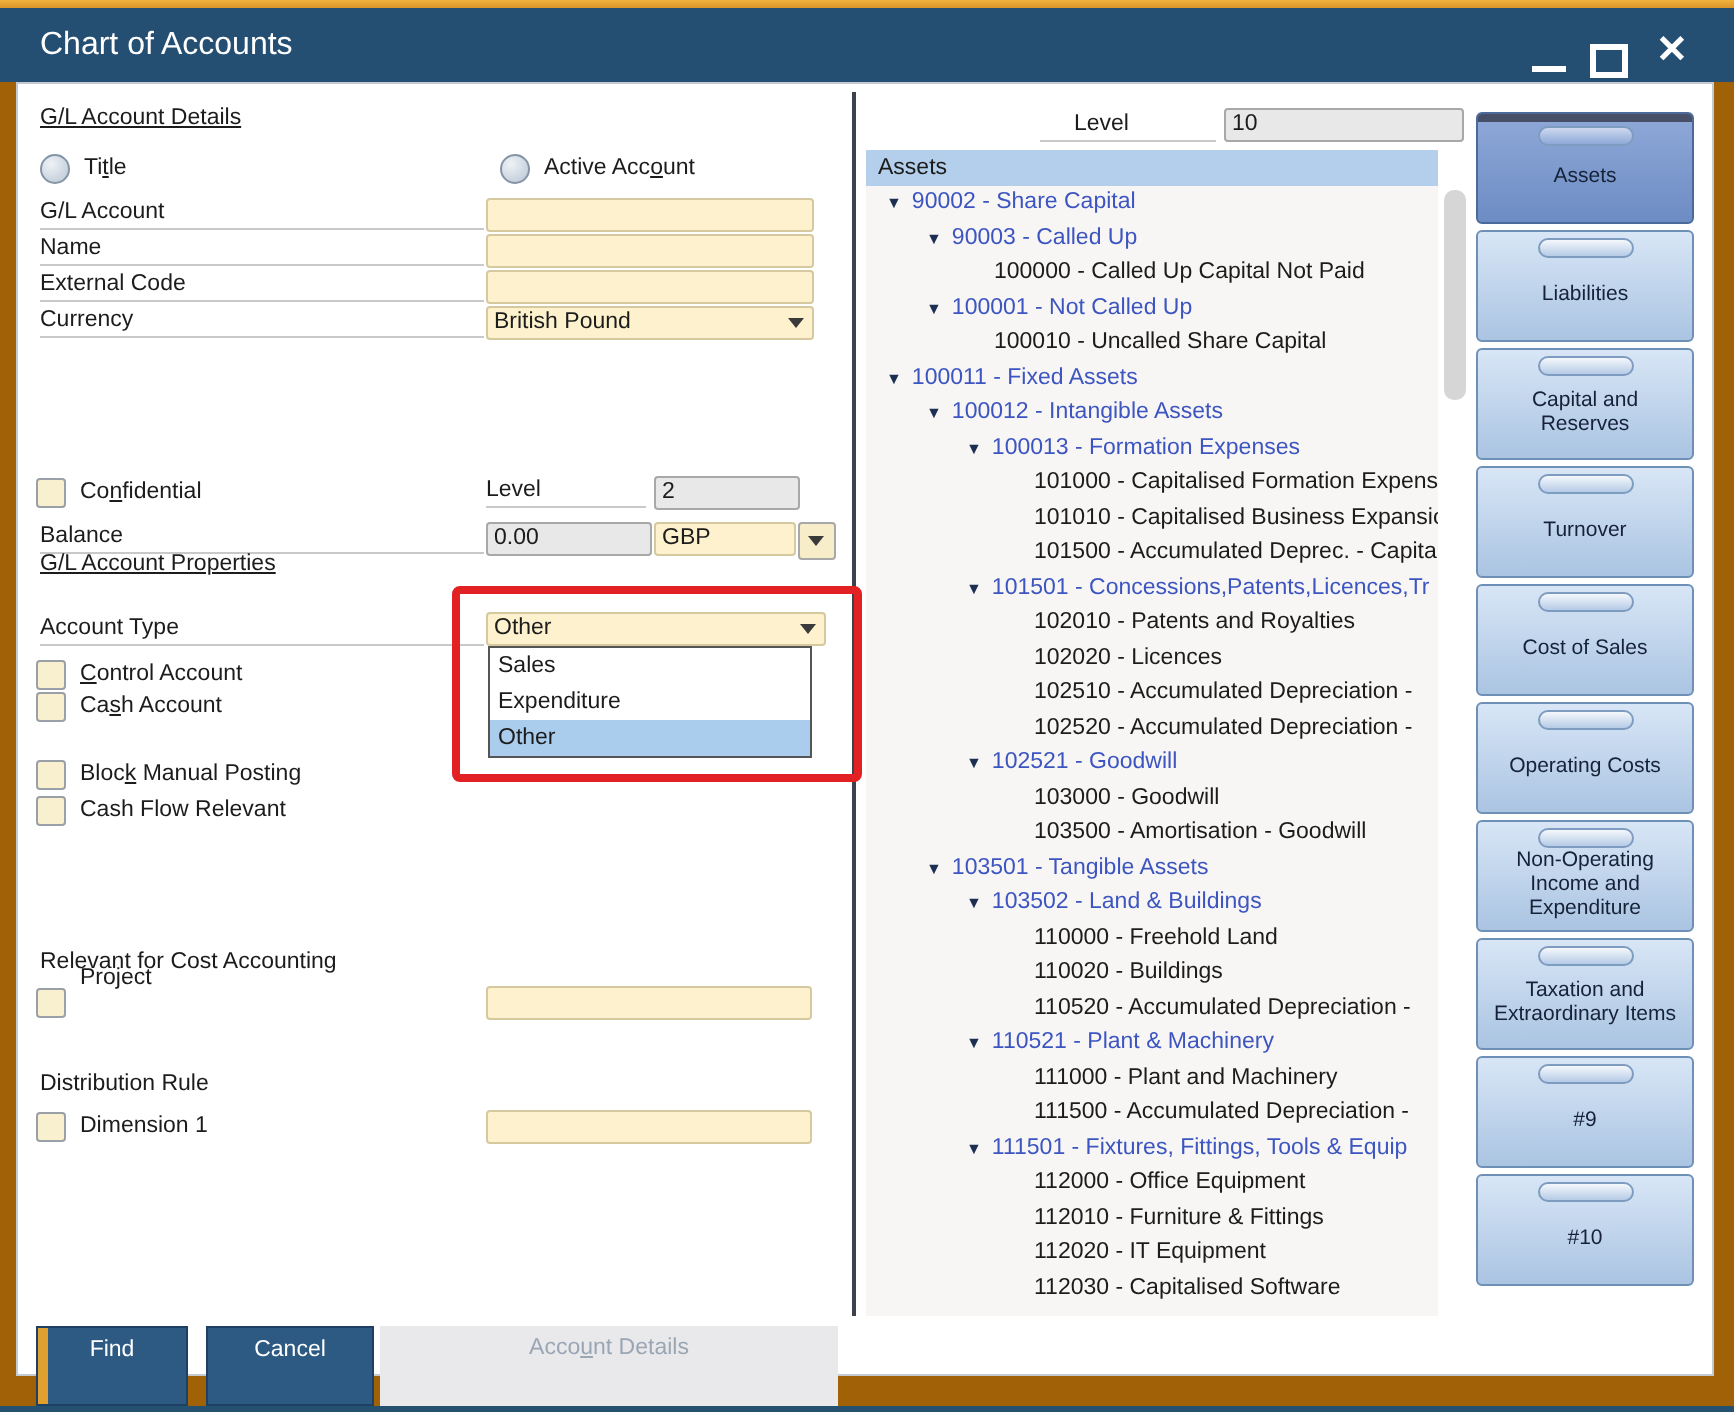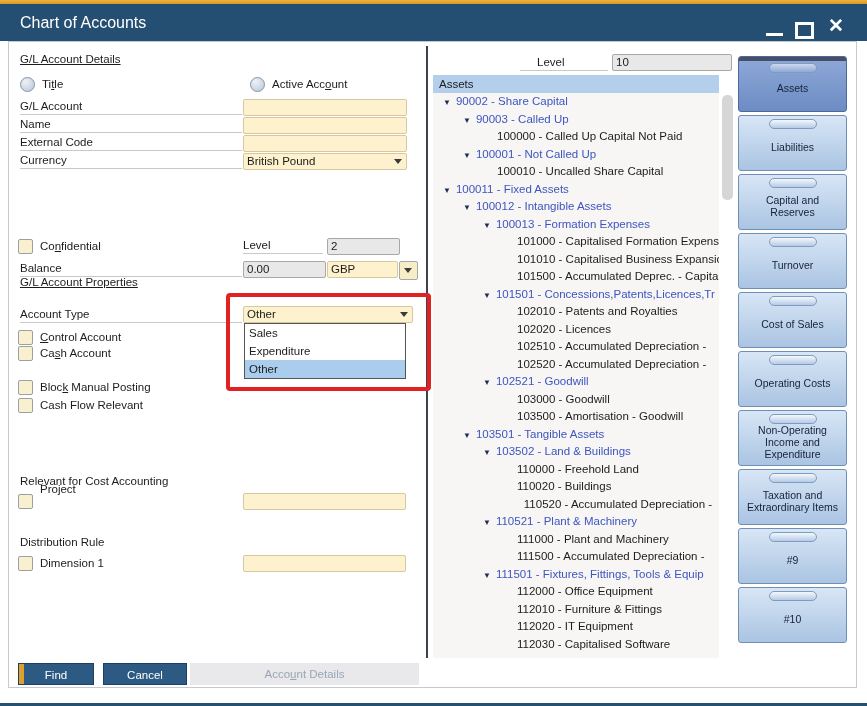--- a/index.html
+++ b/index.html
@@ -1,16 +1,16 @@
 <!DOCTYPE html>
 <html><head>
 <meta charset="utf-8">
 <style>
   html,body{margin:0;padding:0;background:#d8d8d8;}
-  .win{position:relative;width:867px;height:706px;background:#ffffff;
+  .win{position:relative;width:867px;height:706px;background:#a16207;
        font-family:"Liberation Sans",sans-serif;color:#1c1c1c;overflow:hidden;
        border-bottom:3px solid #24516f;box-sizing:border-box;}
   .gold{position:absolute;left:0;top:0;width:867px;height:4px;background:linear-gradient(#f2b33d,#d9952b);}
   .titlebar{position:absolute;left:0;top:4px;width:867px;height:37px;background:#254f72;}
   .title-text{position:absolute;left:20px;top:0;height:37px;line-height:37px;color:#fff;font-size:16px;}
   .wc-min{position:absolute;left:766px;top:29px;width:17px;height:3px;background:#fff;cursor:pointer;}
   .wc-max{position:absolute;left:795px;top:18px;width:13px;height:11px;border:3px solid #fff;cursor:pointer;}
   .wc-close{position:absolute;left:825px;top:10px;width:22px;height:24px;color:#fff;font-size:19px;font-weight:bold;line-height:24px;text-align:center;cursor:pointer;}
   .panel{position:absolute;left:8px;top:41px;width:849px;height:647px;background:#fff;border:1px solid #c4cad2;box-sizing:border-box;}
 
@@ -37,21 +37,21 @@
   .drawers{position:absolute;left:738px;top:56px;width:109px;}
   .drawer{position:relative;height:56px;margin-bottom:3px;border:1px solid #6e90b6;border-radius:3px;
           background:linear-gradient(#d8e6f6,#aac4e2);display:flex;align-items:center;justify-content:center;
           text-align:center;font-size:10.5px;color:#152238;padding:10px 4px 2px 4px;box-sizing:border-box;cursor:pointer;line-height:12px;}
   .drawer::before{content:'';position:absolute;top:3px;left:50%;transform:translateX(-50%);width:46px;height:8px;
           border:1px solid #7e9cc0;border-radius:5px;background:linear-gradient(#f4f8fc,#b6cbe6);}
   .drawer.sel{background:linear-gradient(#8fa9d8,#6d8cc4);border-color:#4a6a9a;}
   .drawer.sel::before{top:6px;background:linear-gradient(#cdd8ee,#8fa9d8);}
   .drawer.sel::after{content:'';position:absolute;top:0;left:0;right:0;height:4px;background:#474f68;border-radius:2px 2px 0 0;}
 
-  .btn{position:absolute;top:663px;height:22px;font-size:11.5px;text-align:center;line-height:22px;cursor:pointer;box-sizing:border-box;}
+  .btn{position:absolute;top:663px;height:40px;font-size:11.5px;text-align:center;line-height:22px;cursor:pointer;box-sizing:border-box;}
   .btn-navy{background:#2c5a82;color:#fff;border:1px solid #1d4064;}
   .gold-tab{position:absolute;left:0;top:0;width:5px;height:100%;background:#e0a030;}
   .btn-dis{background:#e9e9ec;color:#9aa6b4;}
 
   .combo-list{position:absolute;left:244px;top:323px;width:160px;background:#fff;border:1px solid #555;z-index:5;}
   .opt{height:18px;line-height:18px;font-size:11.5px;padding-left:4px;cursor:pointer;}
   .opt.sel{background:#aacdee;}
   .annot{position:absolute;left:226px;top:293px;width:197px;height:90px;border:4px solid #e22222;border-radius:4px;z-index:9;pointer-events:none;}
   .arrow-btn{position:absolute;left:399px;top:261px;width:17px;height:17px;background:#f8edc9;border:1px solid #a8a8a8;border-radius:2px;cursor:pointer;}
   .arrow-btn span{position:absolute;left:4px;top:6px;width:0;height:0;border-left:4px solid transparent;border-right:4px solid transparent;border-top:5px solid #3a3a3a;}
@@ -165,21 +165,21 @@
         <div class="trow" style="padding-left: 84px;"><span class="">102020 - Licences</span></div>
         <div class="trow" style="padding-left: 84px;"><span class="">102510 - Accumulated Depreciation -</span></div>
         <div class="trow" style="padding-left: 84px;"><span class="">102520 - Accumulated Depreciation -</span></div>
         <div class="trow" style="padding-left: 50px;"><span class="tarr">▼</span><span class="tlink">102521 - Goodwill</span></div>
         <div class="trow" style="padding-left: 84px;"><span class="">103000 - Goodwill</span></div>
         <div class="trow" style="padding-left: 84px;"><span class="">103500 - Amortisation - Goodwill</span></div>
         <div class="trow" style="padding-left: 30px;"><span class="tarr">▼</span><span class="tlink">103501 - Tangible Assets</span></div>
         <div class="trow" style="padding-left: 50px;"><span class="tarr">▼</span><span class="tlink">103502 - Land &amp; Buildings</span></div>
         <div class="trow" style="padding-left: 84px;"><span class="">110000 - Freehold Land</span></div>
         <div class="trow" style="padding-left: 84px;"><span class="">110020 - Buildings</span></div>
-        <div class="trow" style="padding-left: 84px; text-align: center;"><span class="">110520 - Accumulated Depreciation -</span></div>
+        <div class="trow" style="padding-left: 84px;"><span class="">110520 - Accumulated Depreciation -</span></div>
         <div class="trow" style="padding-left: 50px;"><span class="tarr">▼</span><span class="tlink">110521 - Plant &amp; Machinery</span></div>
         <div class="trow" style="padding-left: 84px;"><span class="">111000 - Plant and Machinery</span></div>
         <div class="trow" style="padding-left: 84px;"><span class="">111500 - Accumulated Depreciation -</span></div>
         <div class="trow" style="padding-left: 50px;"><span class="tarr">▼</span><span class="tlink">111501 - Fixtures, Fittings, Tools &amp; Equip</span></div>
         <div class="trow" style="padding-left: 84px;"><span class="">112000 - Office Equipment</span></div>
         <div class="trow" style="padding-left: 84px;"><span class="">112010 - Furniture &amp; Fittings</span></div>
         <div class="trow" style="padding-left: 84px;"><span class="">112020 - IT Equipment</span></div>
         <div class="trow" style="padding-left: 84px;"><span class="">112030 - Capitalised Software</span></div>
       </div>
   </div>

